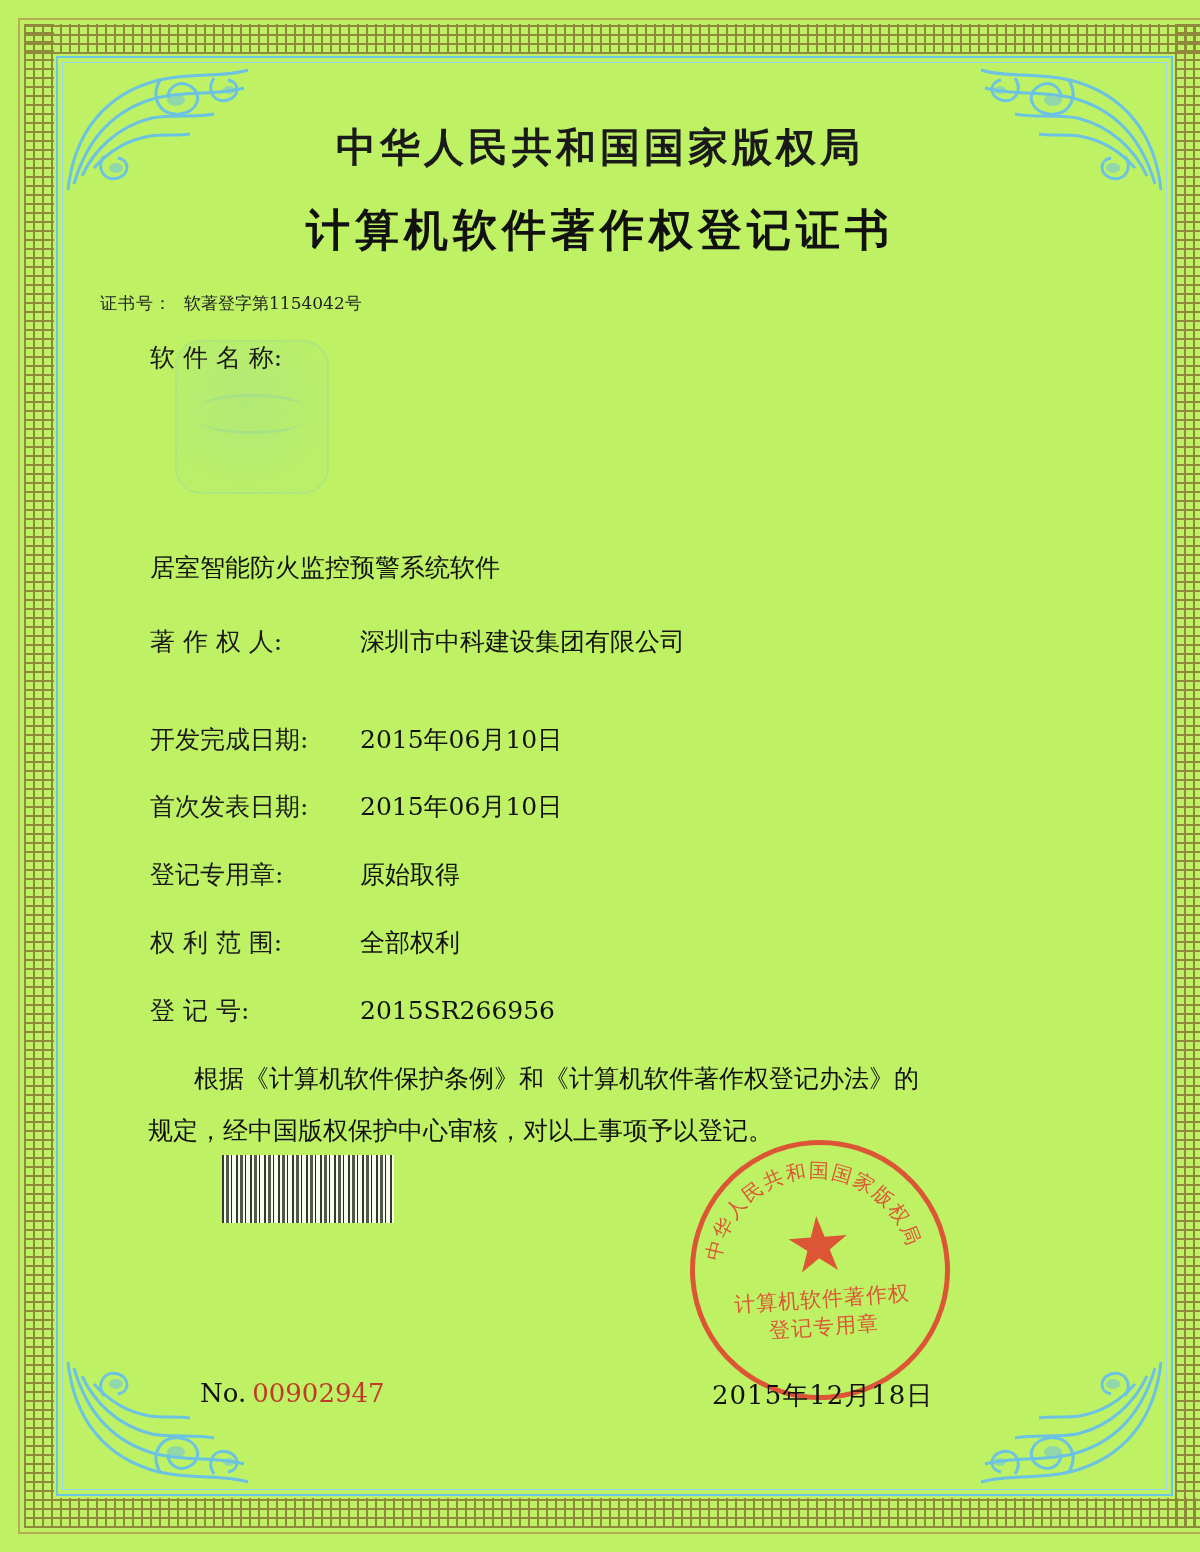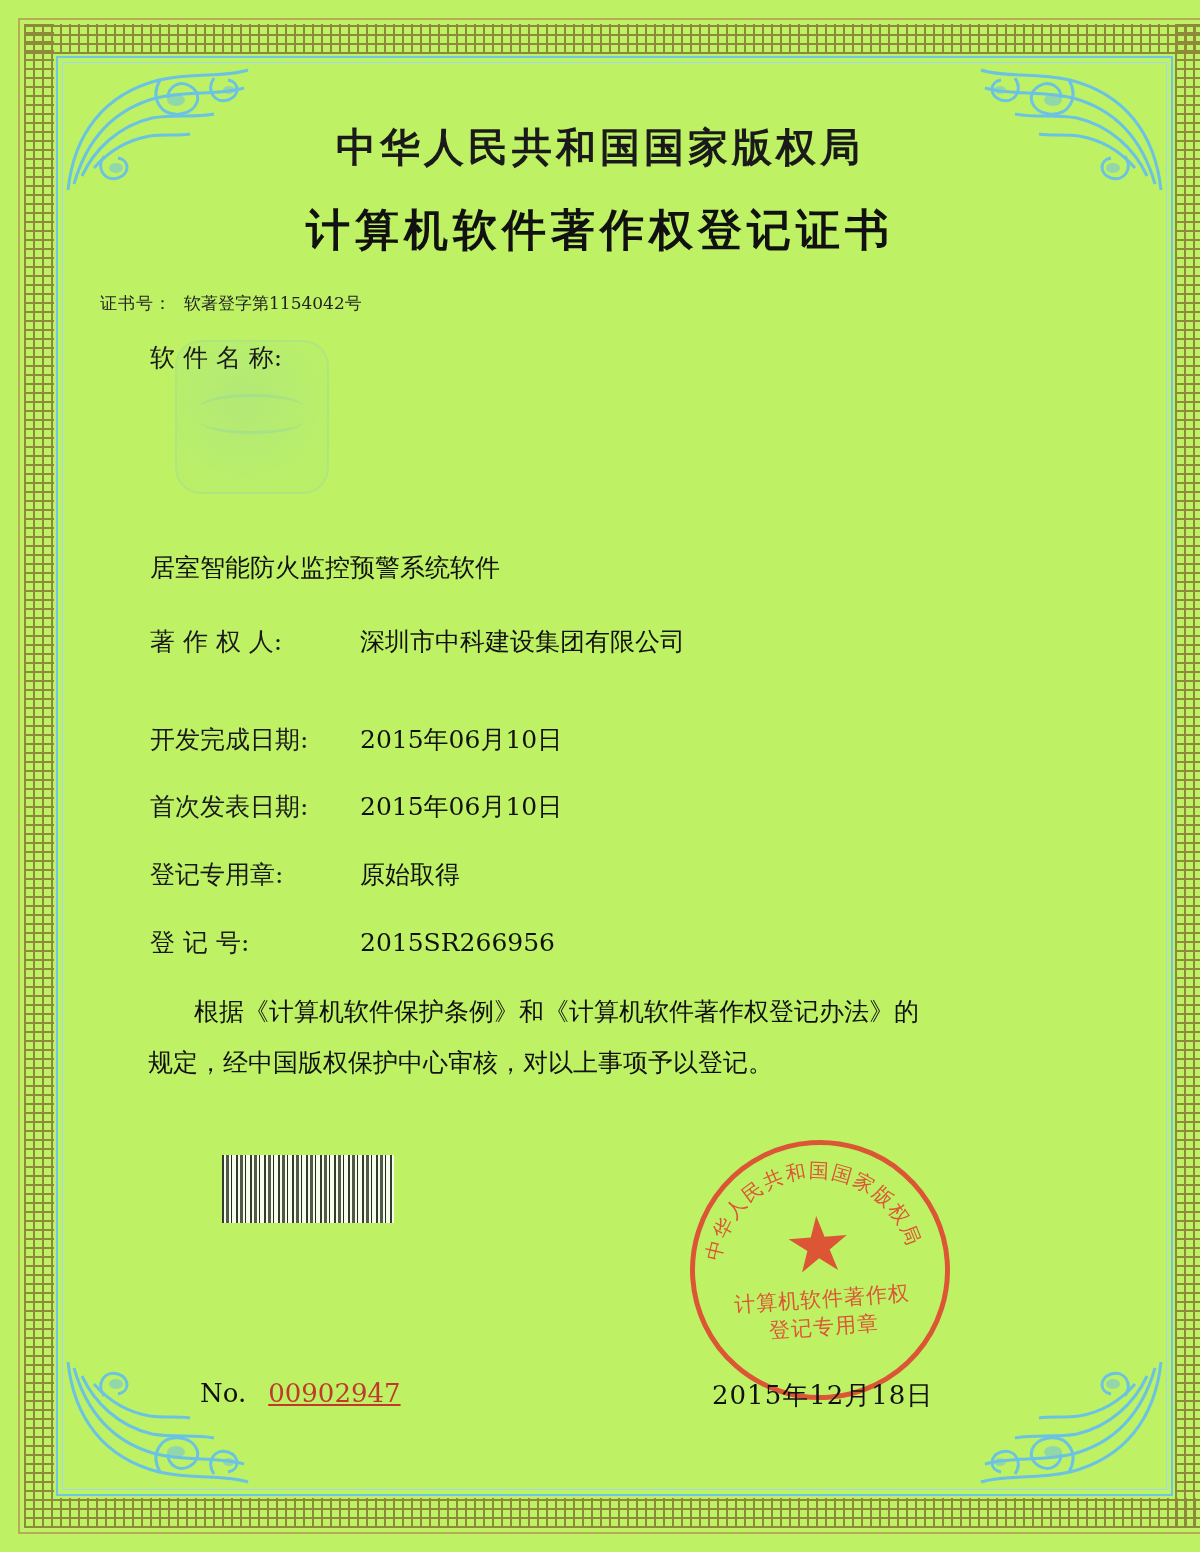--- a/index.html
+++ b/index.html
@@ -245,21 +245,21 @@
 
   
   .footer-no {
     position: absolute;
     left: 200px;
     top: 1378px;
     font-size: 26px;
     color: #111;
     font-family: "DejaVu Serif", serif;
   }
-  .footer-no .num { color: #c0392b; margin-left: 22px; text-decoration: underline; }
+  .footer-no .num { color: #c0392b; margin-left: 6px; }
   .footer-date {
     position: absolute;
     left: 712px;
     top: 1378px;
     font-size: 26px;
     color: #111;
     letter-spacing: 1px;
     font-family: "DejaVu Serif", serif;
   }
 </style>
@@ -384,20 +384,24 @@
       <div class="row">
         <div class="lbl">首次发表日期:</div>
         <div class="val">2015年06月10日</div>
       </div>
 
       <div class="row">
         <div class="lbl">登记专用章:</div>
         <div class="val">原始取得</div>
       </div>
 
+      <div class="row">
+        <div class="lbl">权 利 范 围:</div>
+        <div class="val">全部权利</div>
+      </div>
 
       <div class="row" style="margin-bottom:26px;">
         <div class="lbl">登 记 号:</div>
         <div class="val">2015SR266956</div>
       </div>
 
     </div>
 
     <div class="para">
       <span class="indent"></span><span>根据《计算机软件保护条例》和《计算机软件著作权登记办法》的</span><br>

